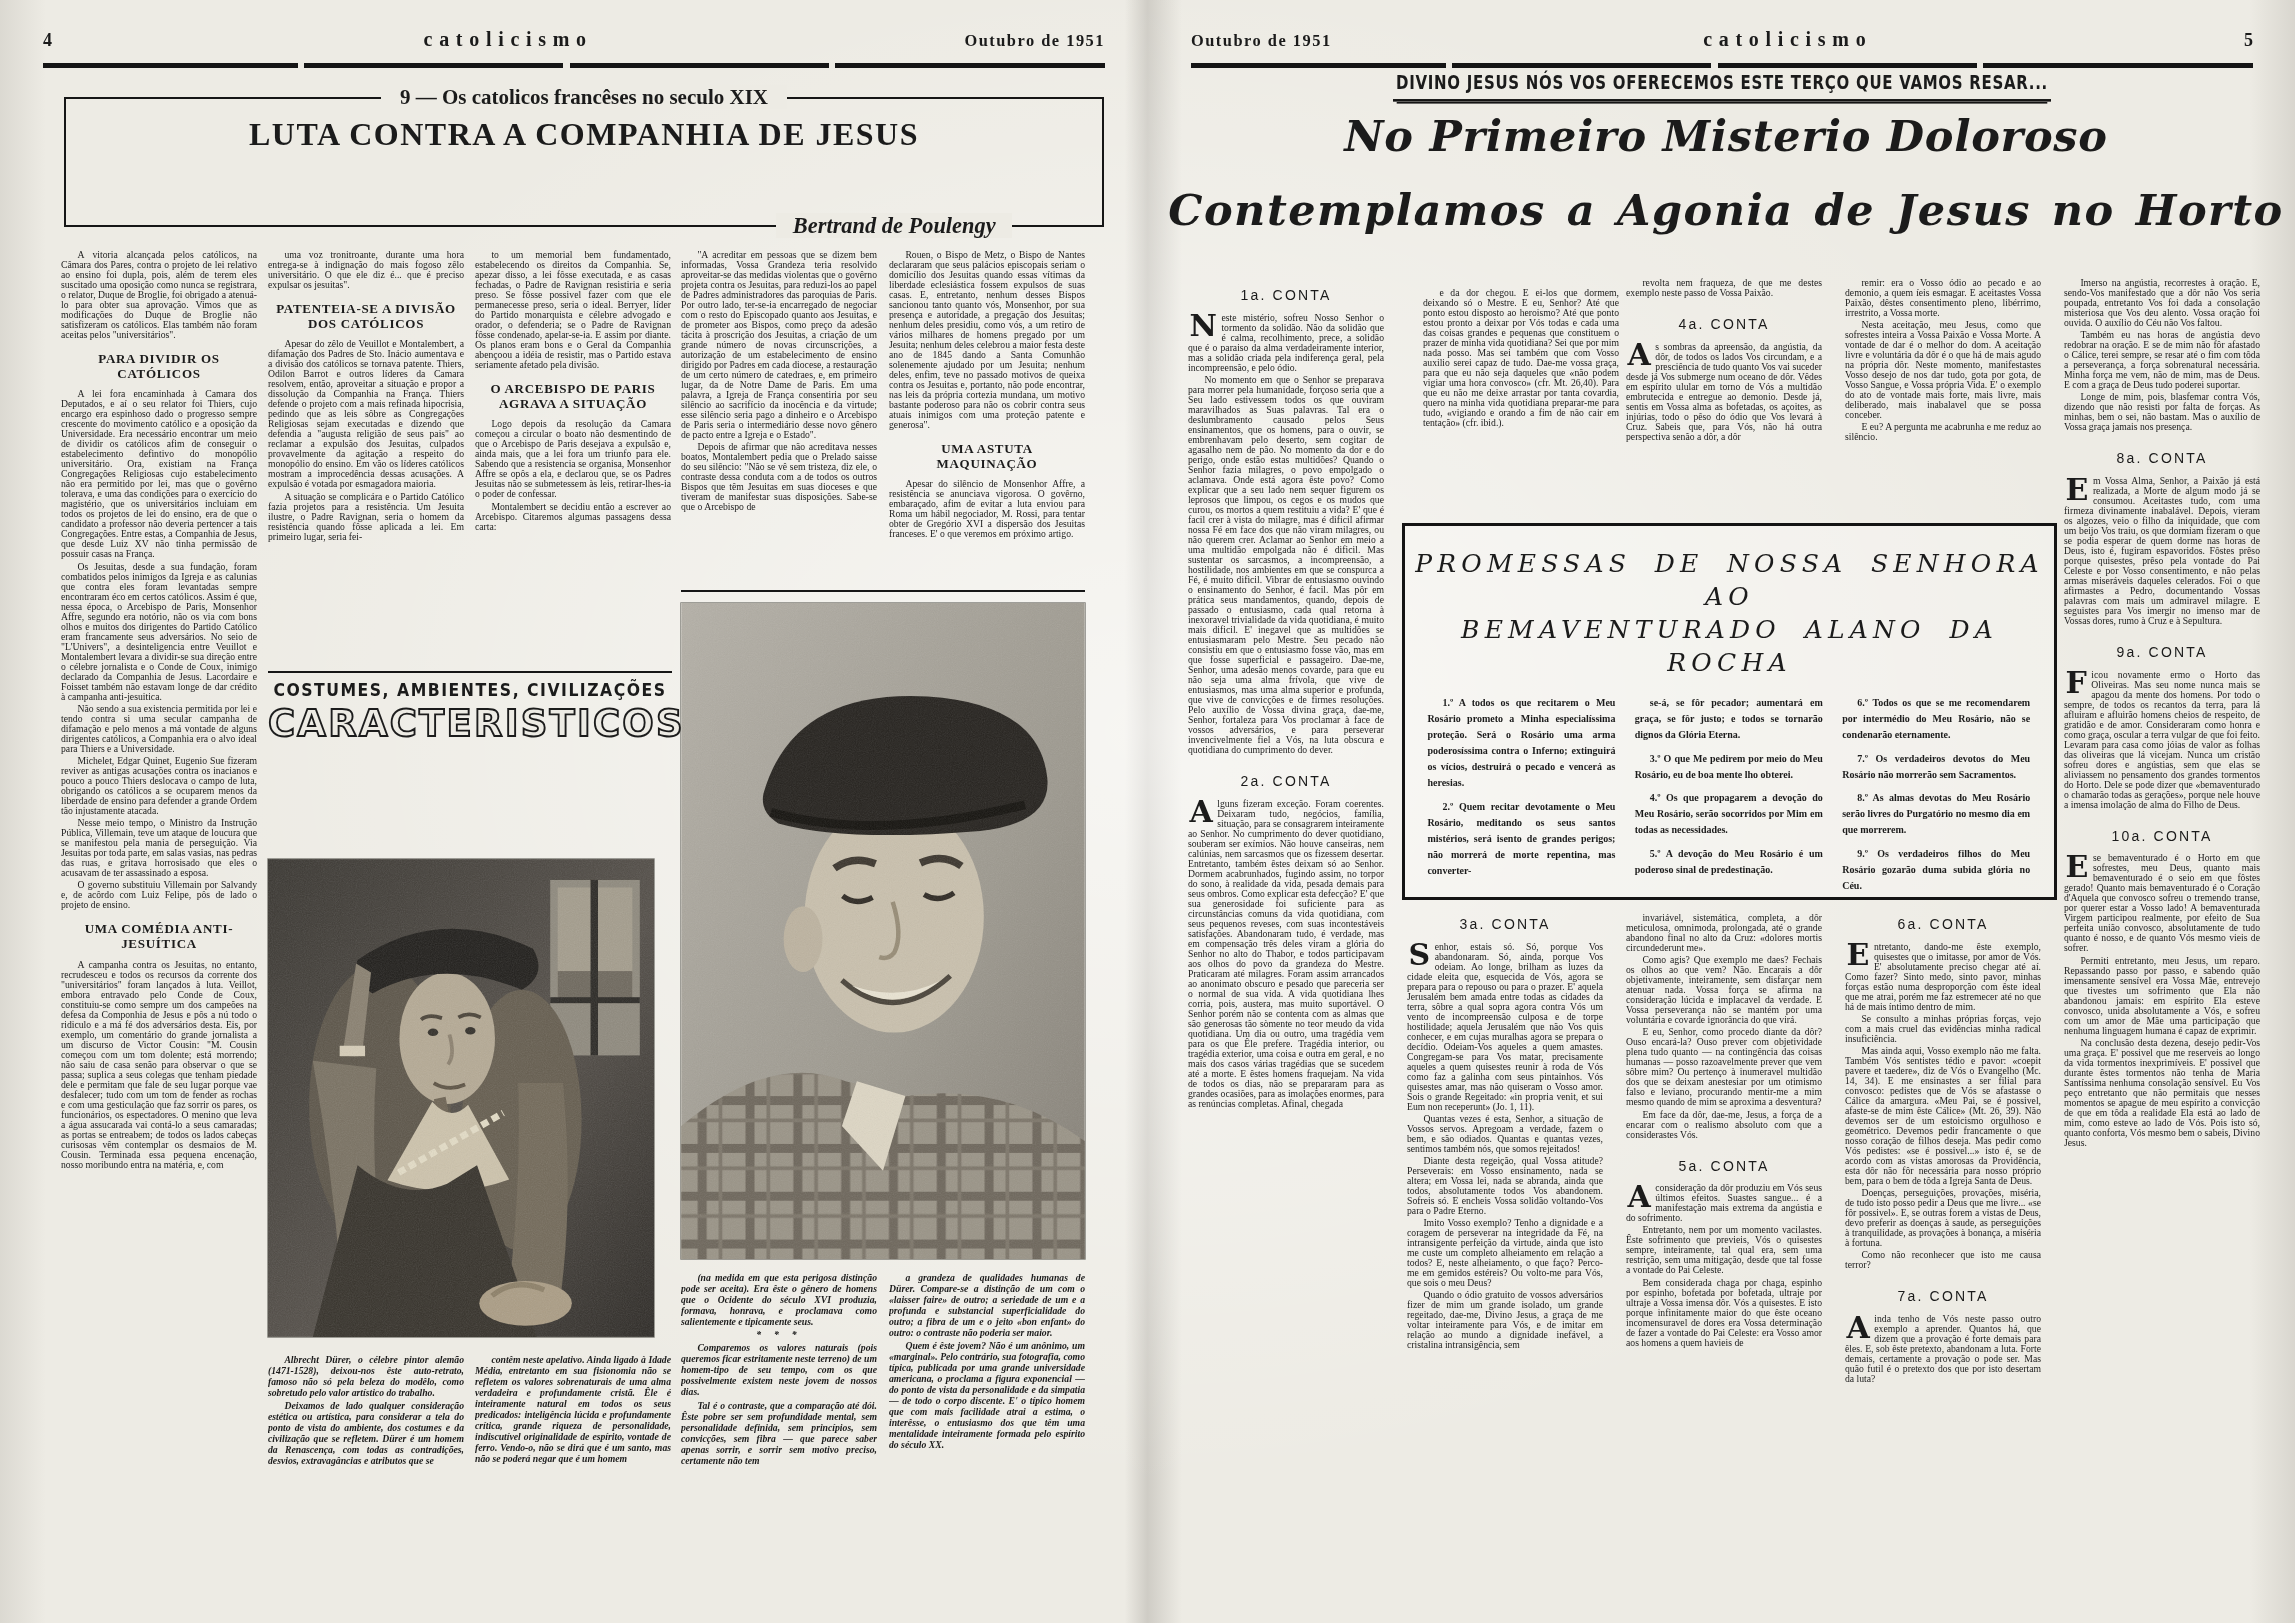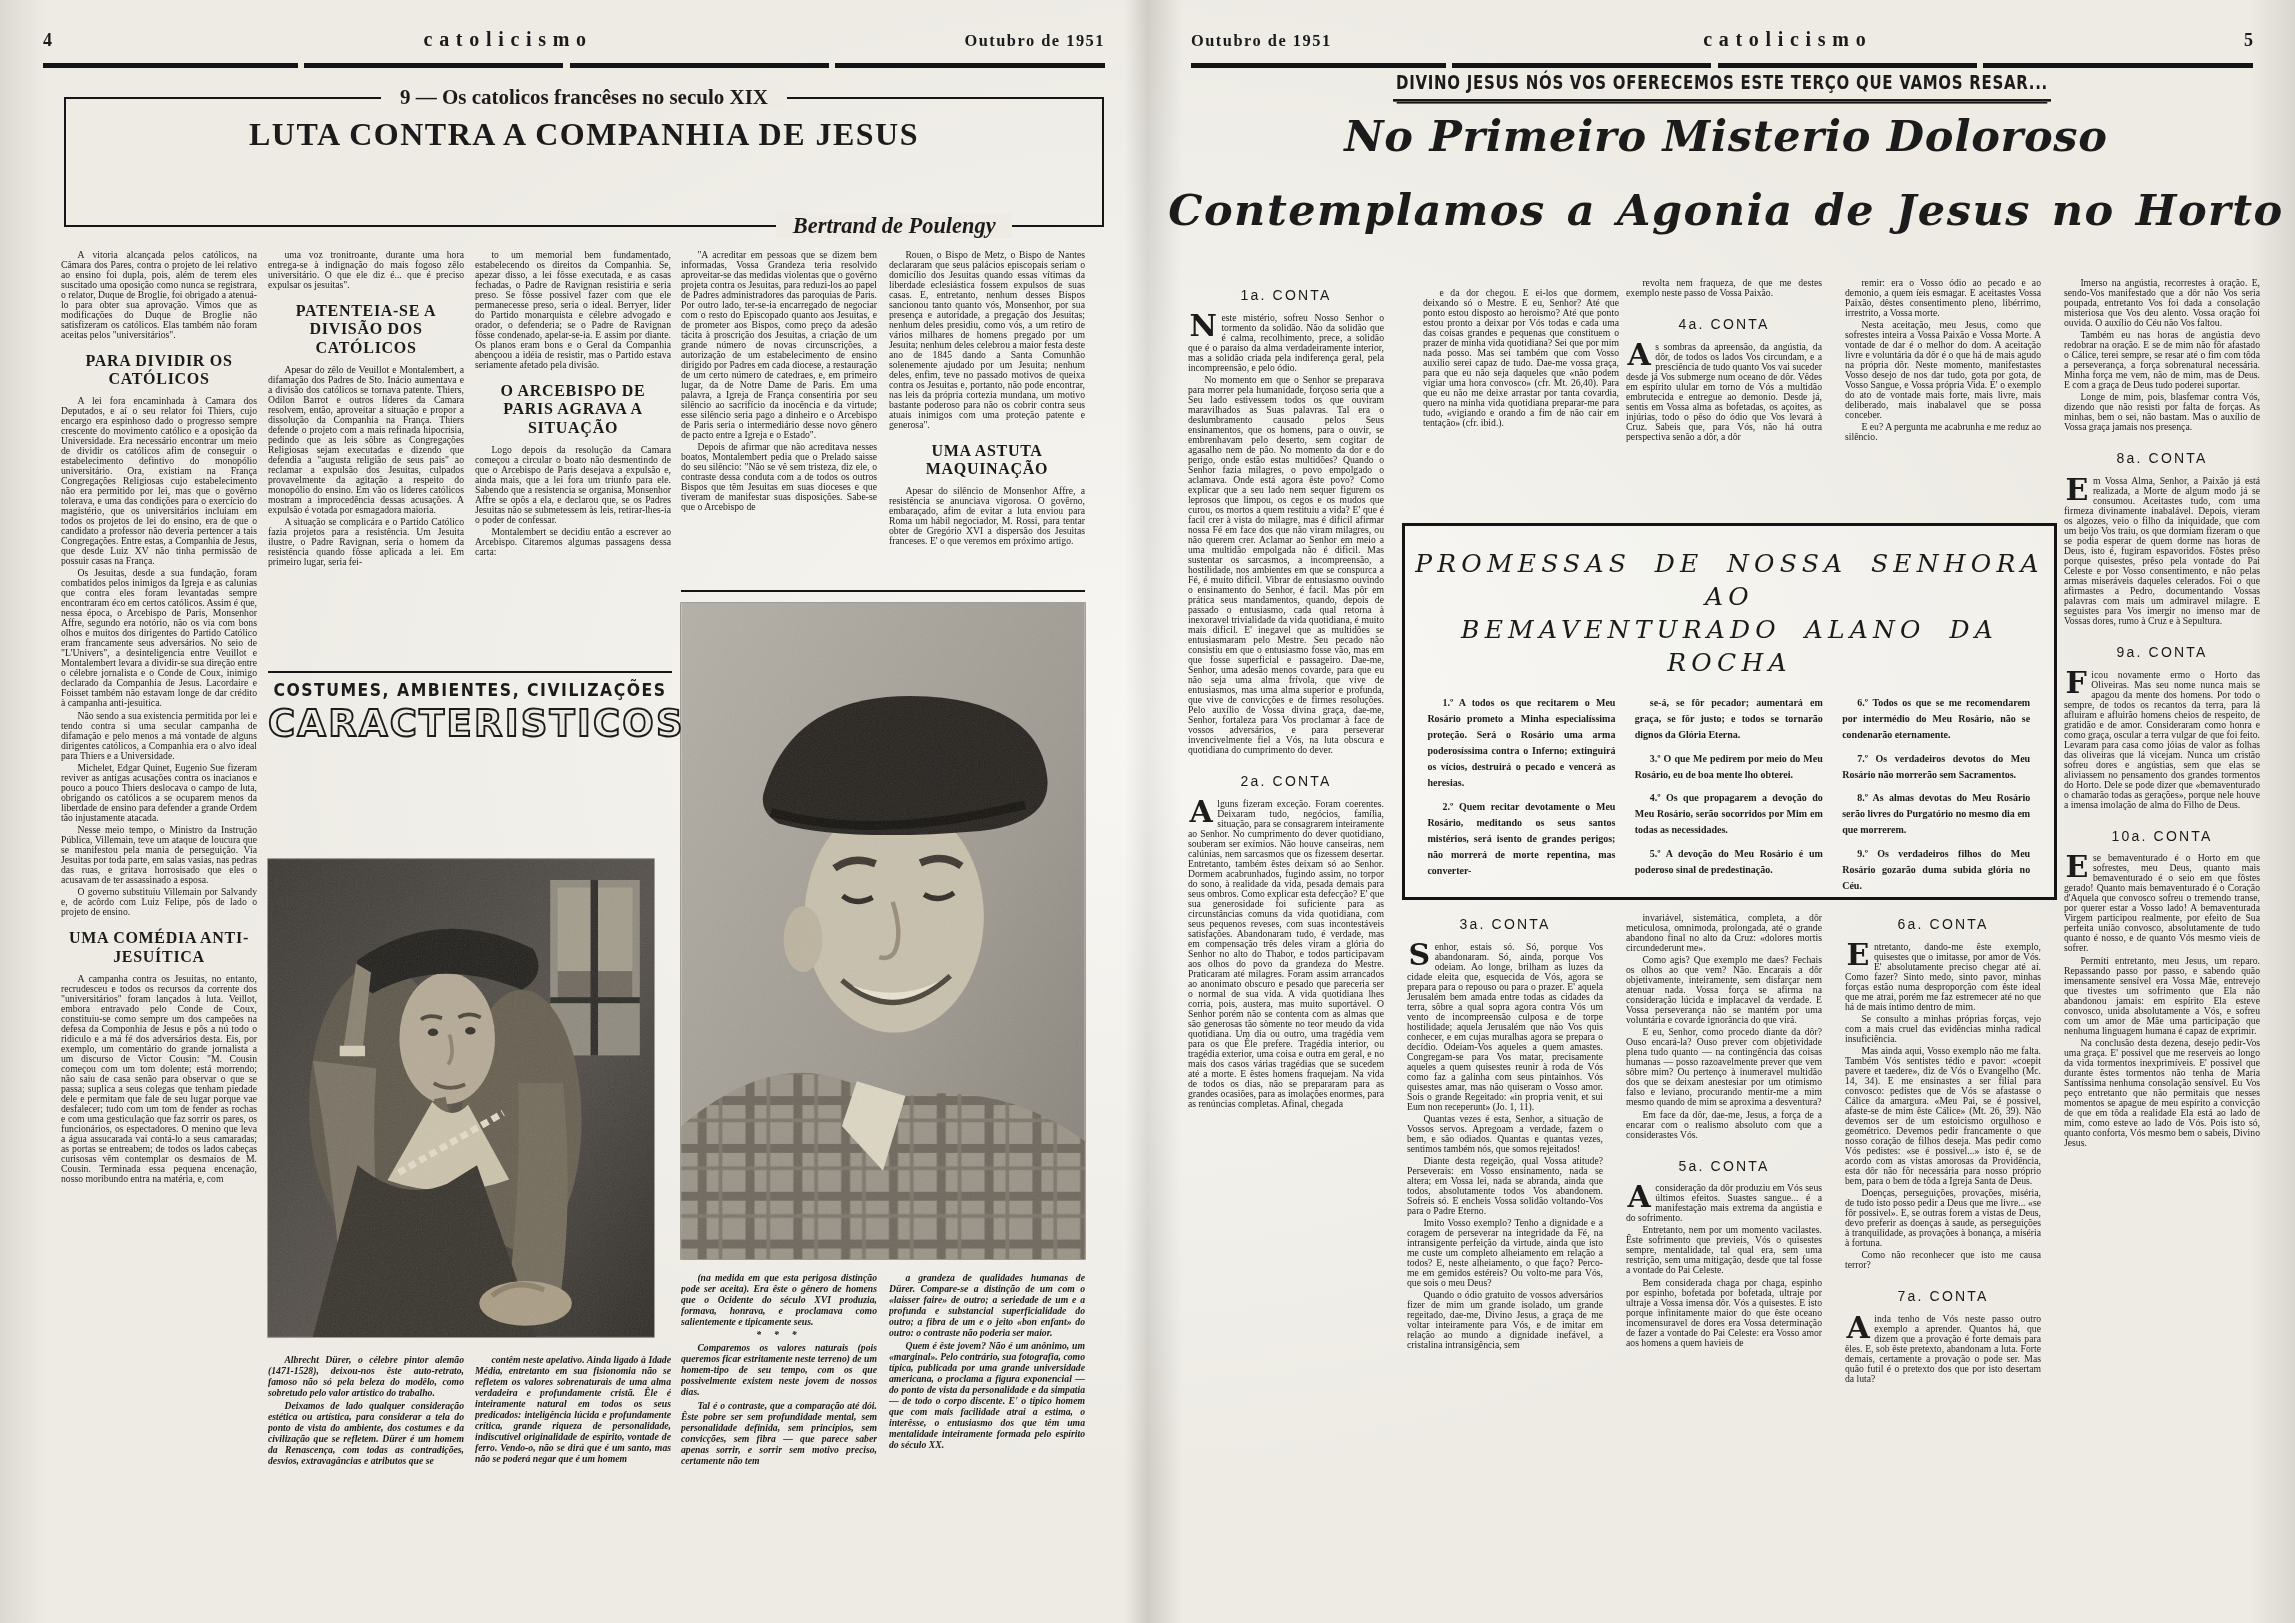--- a/index.html
+++ b/index.html
@@ -31,21 +31,21 @@
   .hl-kicker{position:absolute;top:-14px;left:0;right:0;text-align:center;}
   .hl-kicker span{background:#edebe4;padding:0 19.4px;font-weight:bold;font-size:21px;}
   .hl-main{margin-top:19.4px;text-align:center;font-weight:bold;font-size:32px;letter-spacing:1.5px;line-height:1;}
   .hl-byline{position:absolute;bottom:-13.5px;right:90px;}
   .hl-byline span{background:#edebe4;padding:0 16.4px;font-style:italic;font-weight:bold;font-size:22.4px;}
 
   
   .colblock{position:absolute;width:196px;overflow:hidden;text-align:justify;}
   .colblock p.para{margin:0 0 2.2px;font-size:9.7px;line-height:10px;text-indent:16.4px;}
   .colblock p.para:first-child{}
-  .subhead{font-weight:bold;font-size:16px;letter-spacing:0.7px;text-align:center;margin:12px 4.5px 7.5px;line-height:1.15;}
+  .subhead{font-weight:bold;font-size:13px;letter-spacing:0.7px;text-align:center;margin:12px 4.5px 7.5px;line-height:1.15;}
   .conta{font-family:"Liberation Sans",sans-serif;font-size:14px;letter-spacing:2.2px;text-align:center;font-weight:normal;margin:18px 0 9.7px;}
   .conta.first{margin-top:3px;}
   p.dropcap::first-letter{float:left;font-family:"DejaVu Serif",serif;font-weight:bold;
     font-size:30px;line-height:23px;padding:1.5px 4.5px 0 1.5px;}
   p.dropcap{text-indent:0 !important;}
   p.stars{text-align:center;letter-spacing:5.2px;text-indent:0 !important;font-weight:bold;}
   .caption p.para{font-style:italic;font-size:9.7px;line-height:11px;font-weight:bold;}
 
   
   .feature-head{position:absolute;left:268px;top:671px;width:404px;border-top:2.2px solid #161616;text-align:center;}
@@ -342,21 +342,21 @@
     <div class="colblock" style="left:478px;top:913px;height:702px;" data-name="prayer-column-3-bottom">
       <div data-name="paragraph-group">
           <p class="para" data-name="paragraph">invariável, sistemática, completa, a dôr meticulosa, omnimoda, prolongada, até o grande abandono final no alto da Cruz: «dolores mortis circundederunt me».</p>
           <p class="para" data-name="paragraph">Como agis? Que exemplo me daes? Fechais os olhos ao que vem? Não. Encarais a dôr objetivamente, inteiramente, sem disfarçar nem atenuar nada. Vossa força se afirma na consideração lúcida e implacavel da verdade. E Vossa perseverança não se mantém por uma voluntária e covarde ignorância do que virá.</p>
           <p class="para" data-name="paragraph">E eu, Senhor, como procedo diante da dôr? Ouso encará-la? Ouso prever com objetividade plena tudo quanto — na contingência das coisas humanas — posso razoavelmente prever que vem sôbre mim? Ou pertenço à inumeravel multidão dos que se deixam anestesiar por um otimismo falso e leviano, procurando mentir-me a mim mesmo quando de mim se aproxima a desventura?</p>
           <p class="para" data-name="paragraph">Em face da dôr, dae-me, Jesus, a força de a encarar com o realismo absoluto com que a considerastes Vós.</p>
         </div>
       <h3 class="conta" data-name="section-heading">5a. CONTA</h3>
       <div data-name="paragraph-group">
           <p class="para dropcap" data-name="paragraph">A consideração da dôr produziu em Vós seus últimos efeitos. Suastes sangue... é a manifestação mais extrema da angústia e do sofrimento.</p>
-          <p class="para" data-name="paragraph">Entretanto, nem por um momento vacilastes. Êste sofrimento que previeis, Vós o quisestes sempre, mentalidade, tal qual era, sem uma restrição, sem uma mitigação, desde que tal fosse a vontade do Pai Celeste.</p>
+          <p class="para" data-name="paragraph">Entretanto, nem por um momento vacilastes. Êste sofrimento que previeis, Vós o quisestes sempre, inteiramente, tal qual era, sem uma restrição, sem uma mitigação, desde que tal fosse a vontade do Pai Celeste.</p>
           <p class="para" data-name="paragraph">Bem considerada chaga por chaga, espinho por espinho, bofetada por bofetada, ultraje por ultraje a Vossa imensa dôr. Vós a quisestes. E isto porque infinitamente maior do que êste oceano incomensuravel de dores era Vossa determinação de fazer a vontade do Pai Celeste: era Vosso amor aos homens a quem havieis de</p>
         </div>
     </div>
 
     <div class="colblock" style="left:697px;top:278px;height:228px;" data-name="prayer-column-4-top">
       <div data-name="paragraph-group">
           <p class="para" data-name="paragraph">remir: era o Vosso ódio ao pecado e ao demonio, a quem íeis esmagar. E aceitastes Vossa Paixão, dêstes consentimento pleno, libérrimo, irrestrito, a Vossa morte.</p>
           <p class="para" data-name="paragraph">Nesta aceitação, meu Jesus, como que sofrestes inteira a Vossa Paixão e Vossa Morte. A vontade de dar é o melhor do dom. A aceitação livre e voluntária da dôr é o que há de mais agudo na própria dôr. Neste momento, manifestastes Vosso desejo de nos dar tudo, gota por gota, de Vosso Sangue, e Vossa própria Vida. E' o exemplo do ato de vontade mais forte, mais livre, mais deliberado, mais inabalavel que se possa conceber.</p>
           <p class="para" data-name="paragraph">E eu? A pergunta me acabrunha e me reduz ao silêncio.</p>
         </div>

